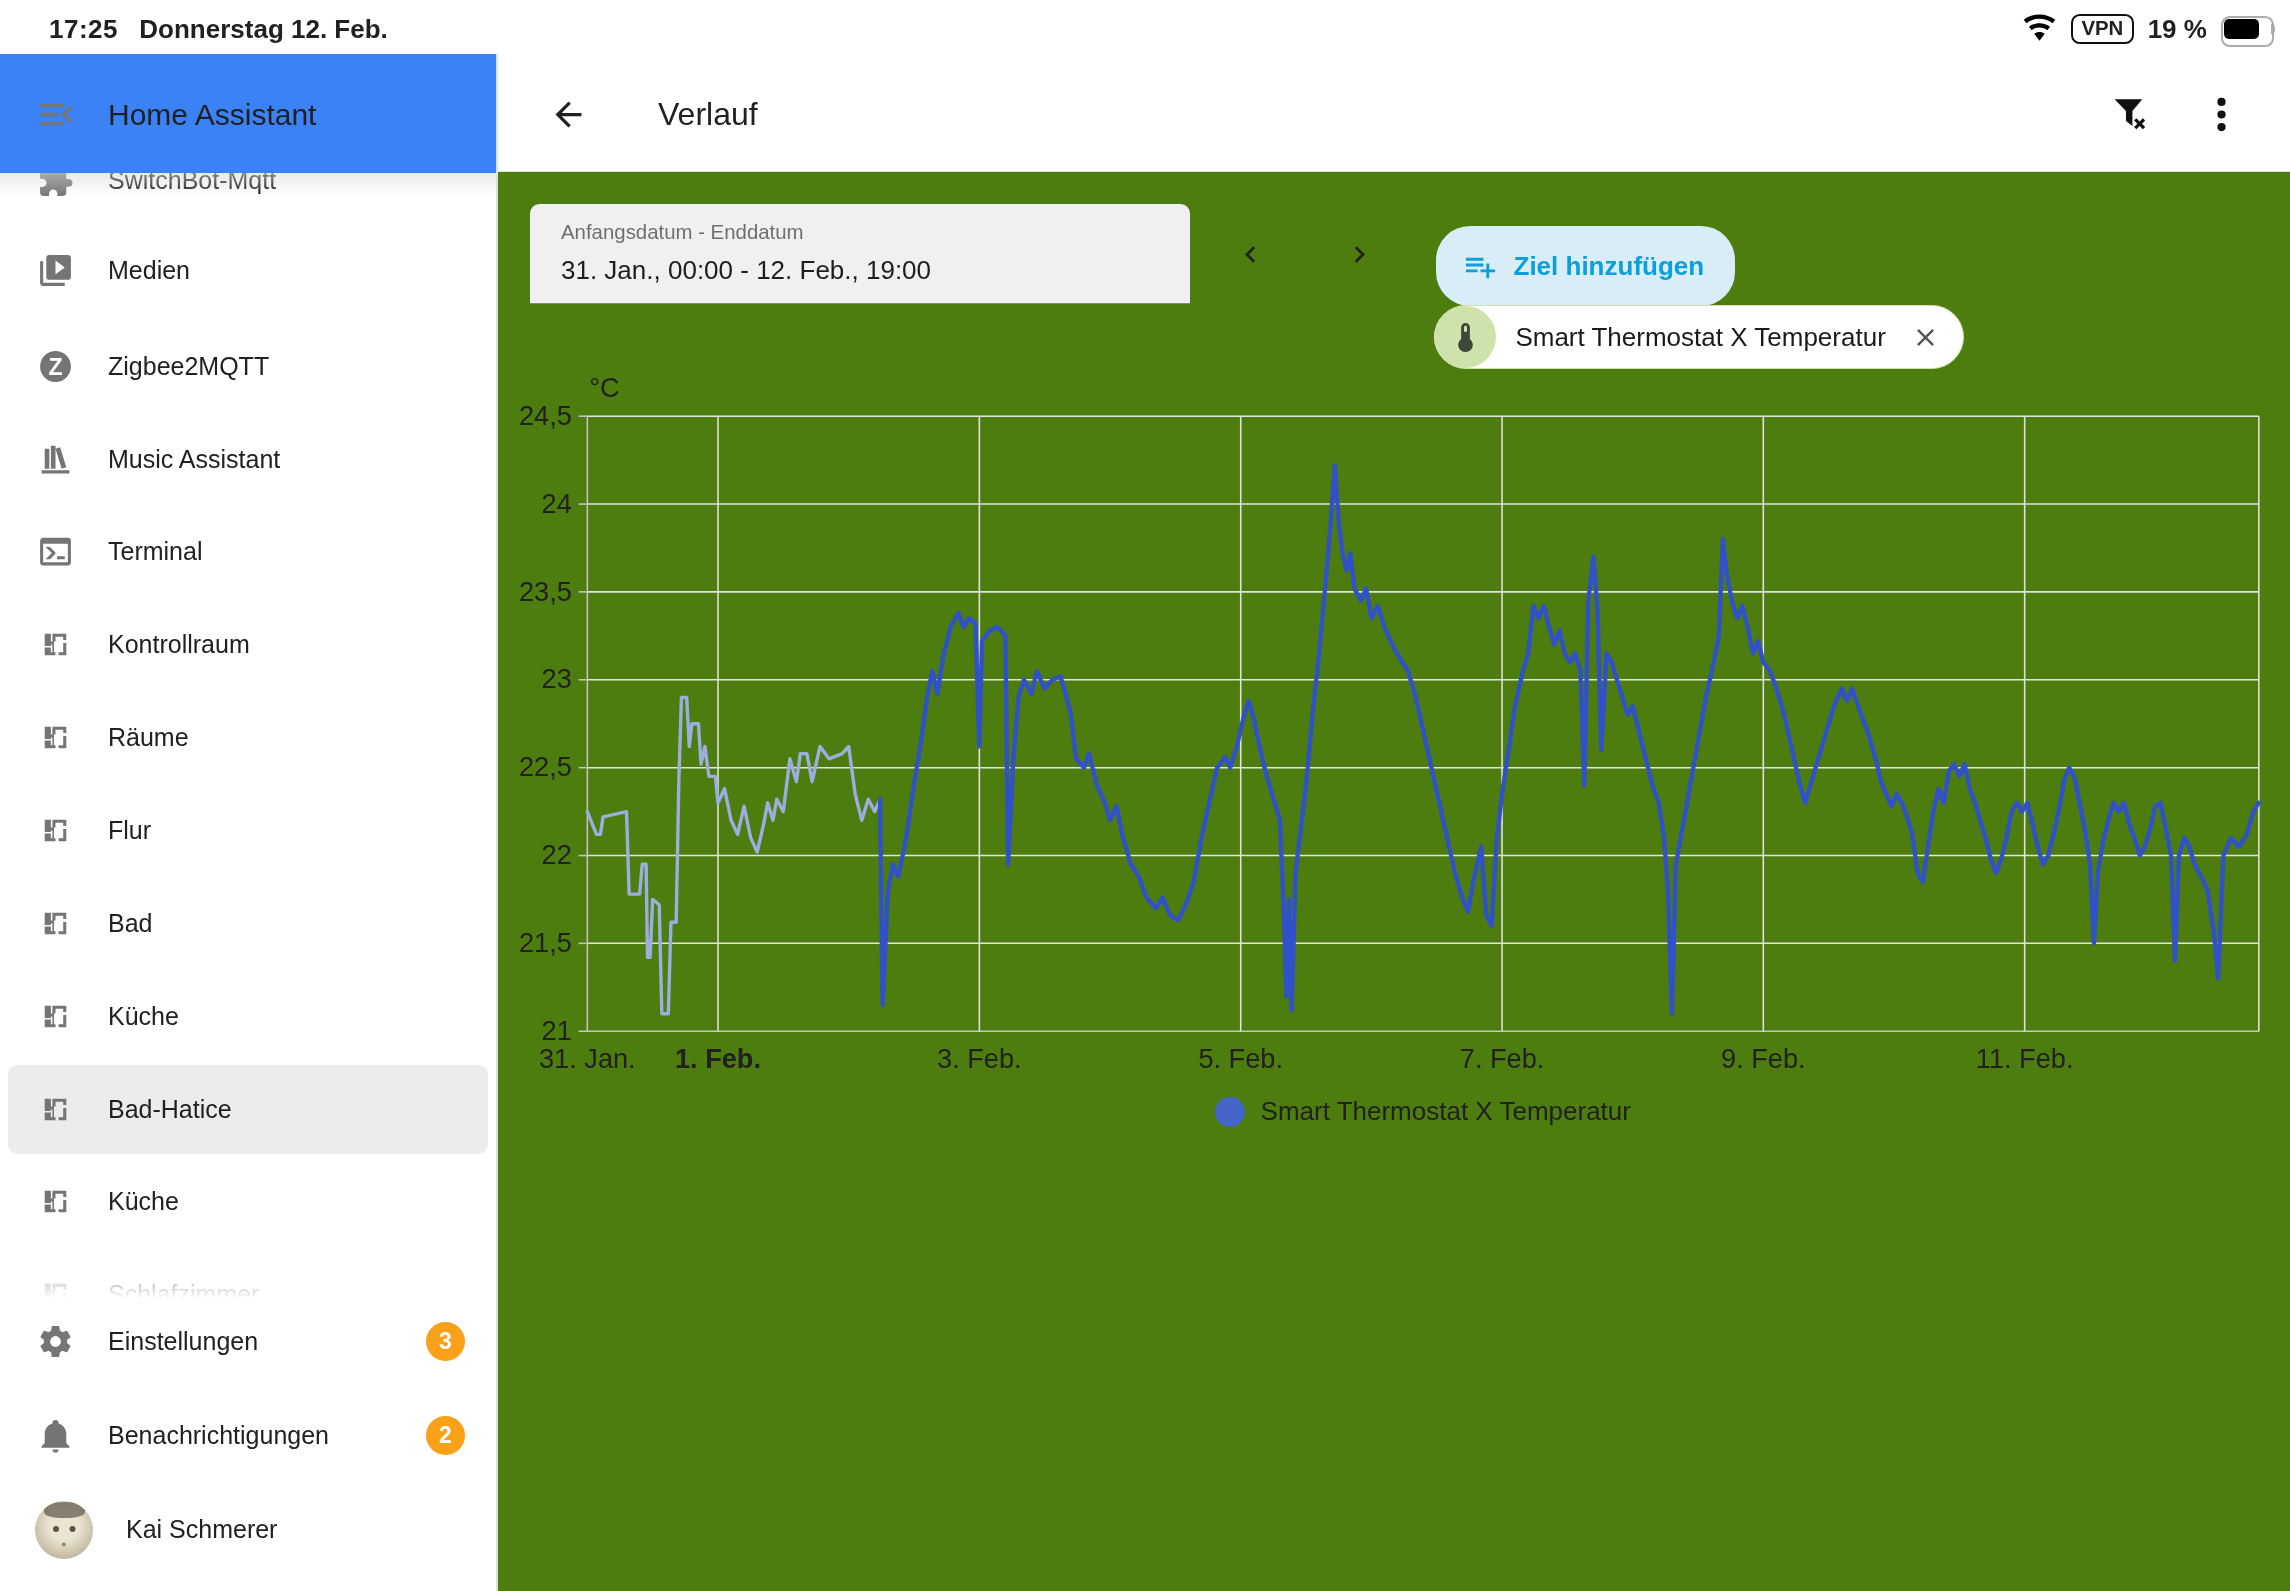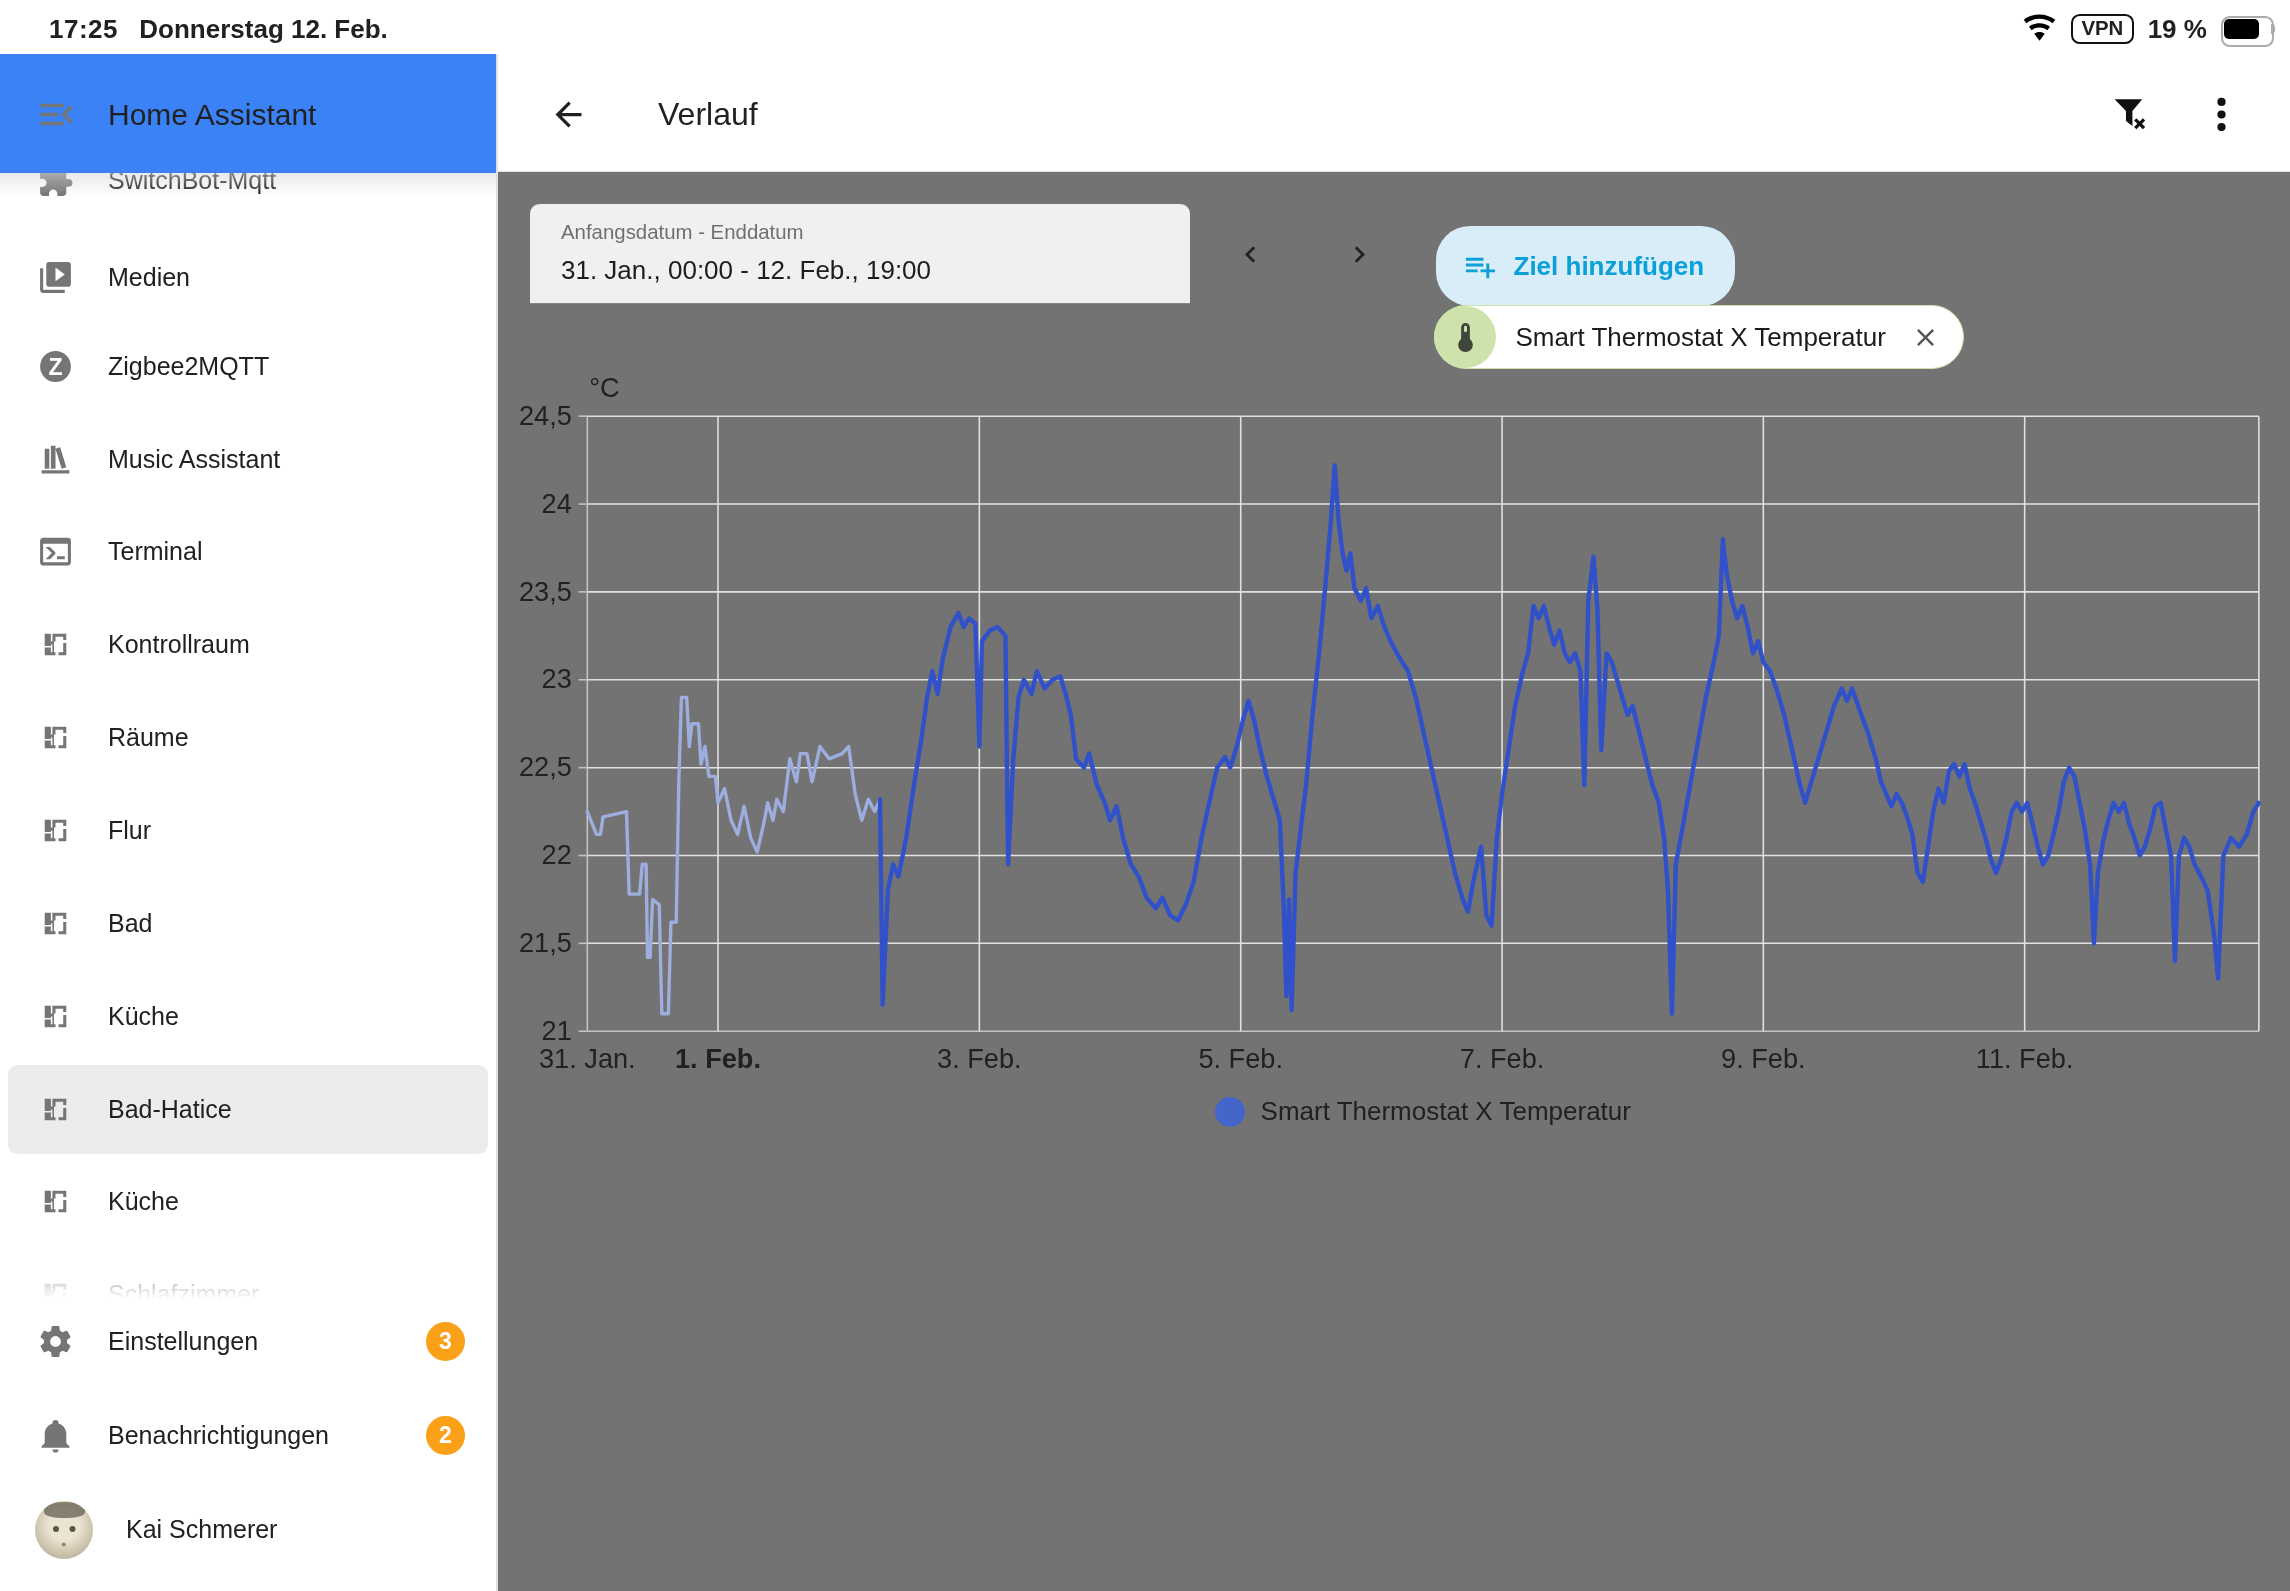--- a/index.html
+++ b/index.html
@@ -47,21 +47,21 @@
   .main-header{position:absolute;left:497px;right:0;top:0;height:171px;background:#fff;border-bottom:1.9px solid #e3e3e3;z-index:5;}
   .back-btn{position:absolute;left:50px;top:93px;width:43px;height:43px;}
   .back-btn svg{width:39px;height:39px;fill:#212121;margin:1.9px;}
   .page-title{position:absolute;left:161px;top:93px;font-size:32px;font-weight:400;line-height:43px;}
   .hicon{position:absolute;top:91px;width:47px;height:47px;}
   .hicon svg{width:43px;height:43px;margin:1.9px;}
   .filter-btn{left:1611px;}
   .kebab-btn{left:1701px;}
 
   
-  .main-content{position:absolute;left:497px;right:0;top:171px;bottom:0;background:#737373;}
+  .main-content{position:absolute;left:497px;right:0;top:171px;bottom:0;background:#4d7c0f;}
   .date-field{position:absolute;left:33px;top:33px;width:660px;height:99px;background:#f0f0f0;
       border-radius:9.7px 9.7px 0 0;border-bottom:1.9px solid #868686;}
   .date-label{position:absolute;left:31px;top:16.5px;font-size:20.4px;color:#6f6f6f;}
   .date-value{position:absolute;left:31px;top:51px;font-size:26px;color:#1d1d1d;}
   .nav-btn{position:absolute;top:56px;width:54px;height:54px;display:flex;align-items:center;justify-content:center;}
   .nav-btn svg{width:33px;height:33px;fill:#212121;}
   .nav-prev{left:726px;} .nav-next{left:835px;}
   .add-target{position:absolute;left:939px;top:55px;height:80px;border-radius:34px;background:#d8edf8;
       display:flex;align-items:center;padding:0 31px 0 27px;gap:15.5px;}
   .add-target svg{width:35px;height:35px;fill:#0ba0d8;}
@@ -110,21 +110,21 @@
   </div>
 
   <div>
     <div id="sidebar-list">
         <div class="srow" style="top: 134px;">
           <span class="sicon"><svg viewBox="0 0 24 24">
               <path d="M20.5,11H19V7C19,5.89 18.1,5 17,5H13V3.5A2.5,2.5 0 0,0 10.5,1A2.5,2.5 0 0,0 8,3.5V5H4C2.89,5 2,5.89 2,7V10.8H3.5C5,10.8 6.2,12 6.2,13.5C6.2,15 5,16.2 3.5,16.2H2V20C2,21.11 2.89,22 4,22H7.8V20.5C7.8,19 9,17.8 10.5,17.8C12,17.8 13.2,19 13.2,20.5V22H17C18.1,22 19,21.11 19,20V16H20.5A2.5,2.5 0 0,0 23,13.5A2.5,2.5 0 0,0 20.5,11Z"></path>
             </svg></span>
           <span class="slabel">SwitchBot-Mqtt</span>
         </div>
-        <div class="srow" style="top: 231px;">
+        <div class="srow" style="top: 224px;">
           <span class="sicon"><svg viewBox="0 0 24 24">
               <path d="M4,6H2V20A2,2 0 0,0 4,22H18V20H4V6M20,2H8A2,2 0 0,0 6,4V16A2,2 0 0,0 8,18H20A2,2 0 0,0 22,16V4A2,2 0 0,0 20,2M12,14.5V5.5L18,10L12,14.5Z"></path>
             </svg></span>
           <span class="slabel">Medien</span>
         </div>
         <div class="srow" style="top: 320px;">
           <span class="sicon"><svg viewBox="0 0 24 24">
               <circle cx="12" cy="12" r="10" fill="#757575"></circle>
               <text x="12" y="17.2" text-anchor="middle" font-size="15" font-weight="bold" fill="#fff" font-family="Liberation Sans, sans-serif">Z</text>
             </svg></span>

